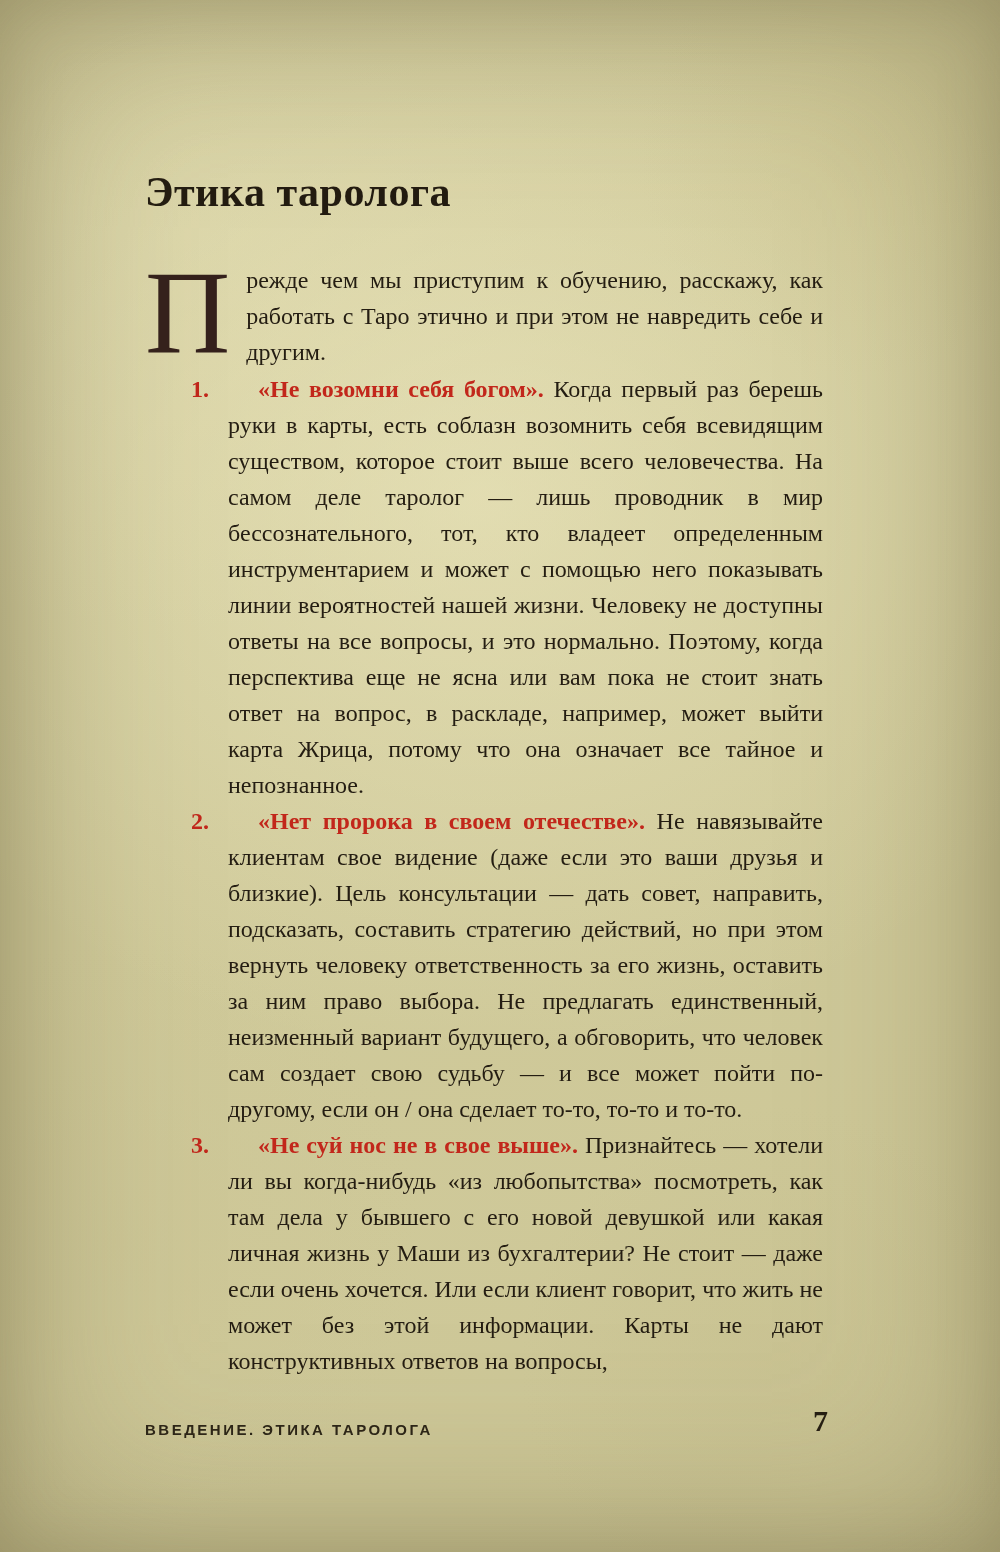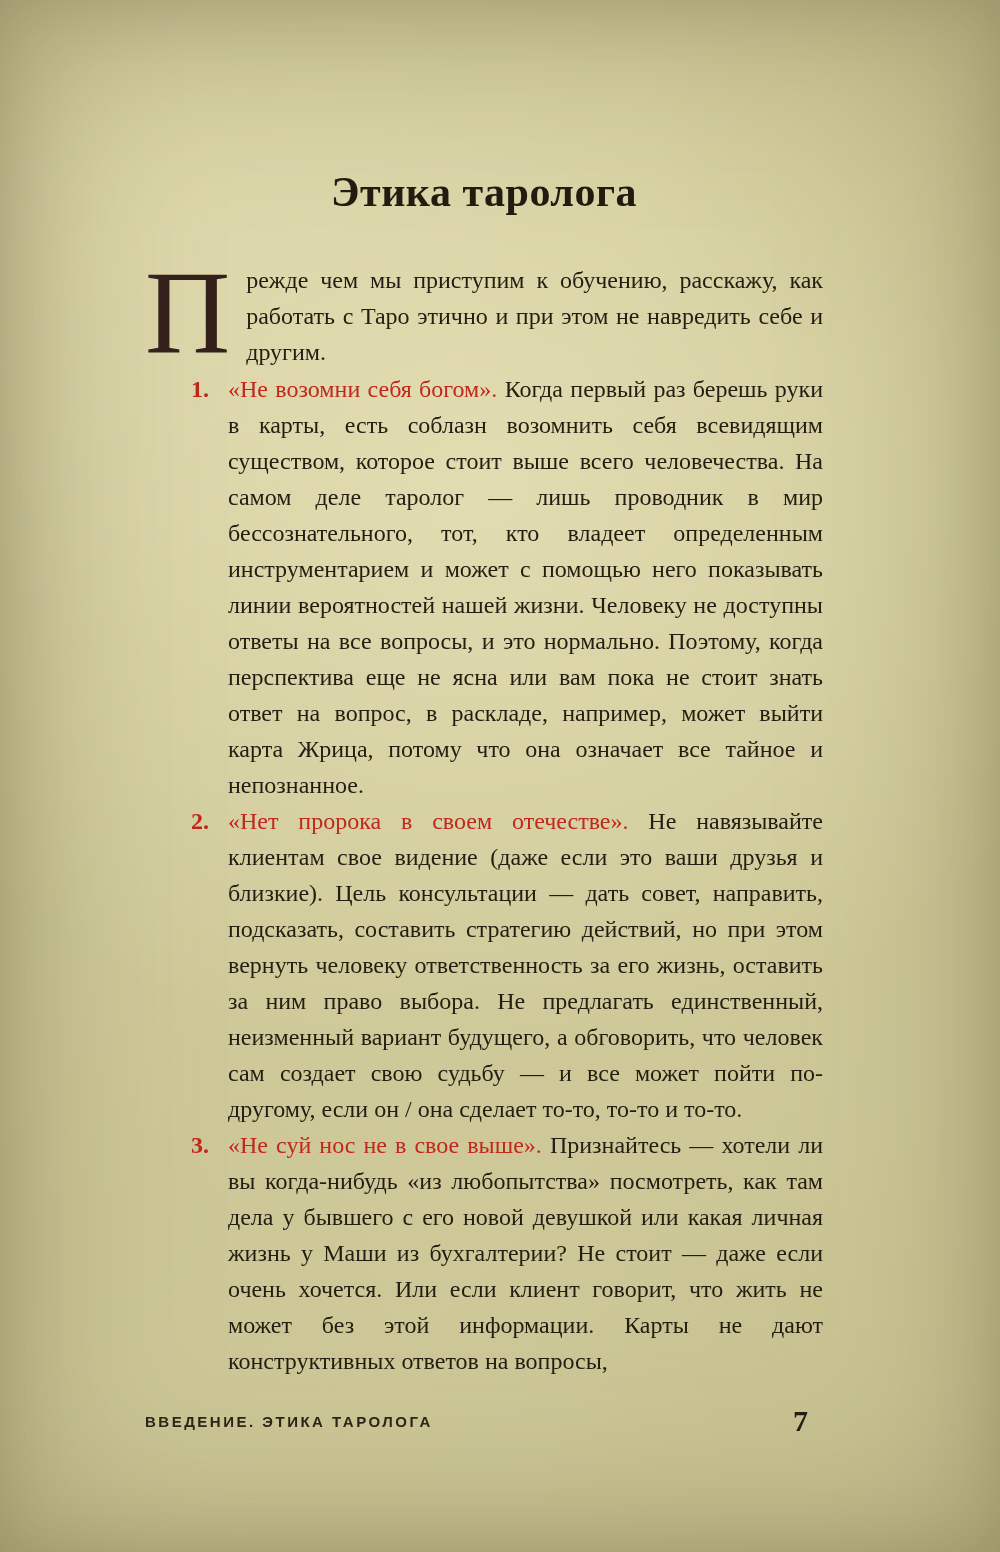--- a/index.html
+++ b/index.html
@@ -30,21 +30,20 @@
     box-shadow: inset 0 0 190px rgba(110,100,60,0.5), inset 0 0 60px rgba(120,110,70,0.25);
   }
   .content {
     position: absolute;
     left: 145px;
     width: 678px;
     top: 168px;
     color: #241d12;
   }
   .title {
-    text-align: center;
     font-size: 42px;
     font-weight: bold;
     letter-spacing: 0.5px;
     margin: 0 0 46px 0;
     color: #231c11;
   }
   .body-text {
     font-size: 24px;
     line-height: 36px;
     text-align: justify;
@@ -69,30 +68,31 @@
   }
   .rule-num {
     position: absolute;
     left: 46px;
     top: 0;
     color: #c2271b;
     font-weight: bold;
   }
   .rule-lead {
     color: #c2271b;
-    font-weight: normal;
+    font-weight: bold;
+    margin-left: 30px;
   }
   .page-footer {
     position: absolute;
     left: 145px;
-    right: 192px;
+    right: 172px;
     top: 1404px;
     display: flex;
     justify-content: space-between;
-    align-items: center;
+    align-items: flex-end;
   }
   .running-header {
     font-family: "Liberation Sans", "DejaVu Sans", sans-serif;
     font-size: 15px;
     font-weight: bold;
     letter-spacing: 2.5px;
     color: #2a2316;
   }
   .page-number {
     font-size: 30px;

